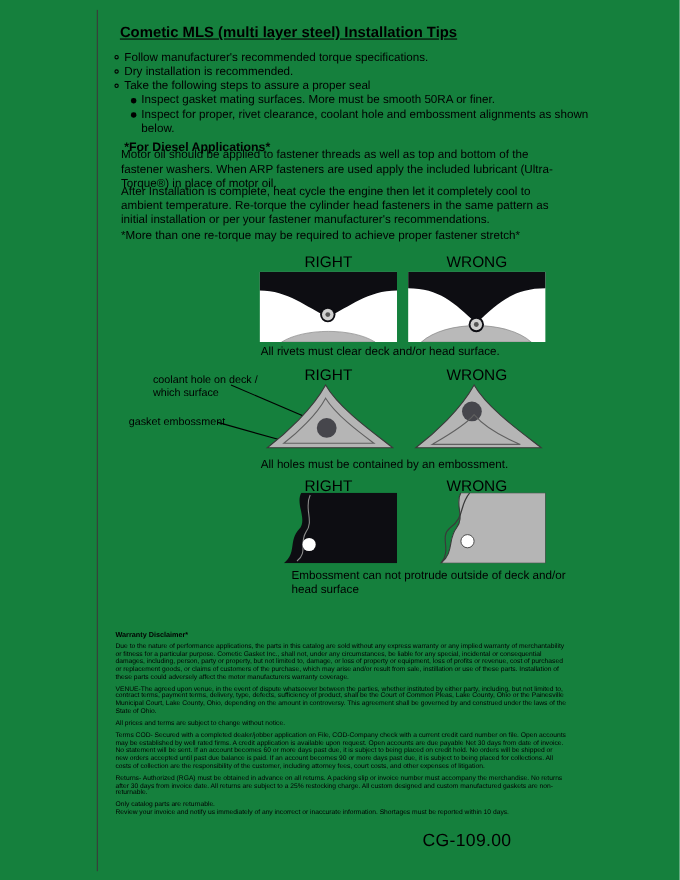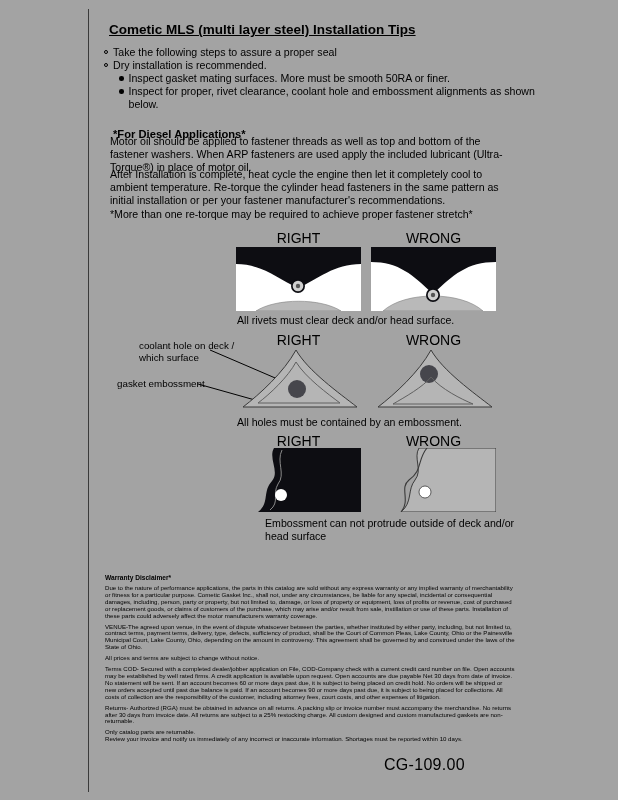--- a/index.html
+++ b/index.html
@@ -1,18 +1,18 @@
 <!DOCTYPE html>
 <html><head>
 <meta charset="utf-8">
 <title>Cometic MLS Installation Tips</title>
 <style>
   html,body{margin:0;padding:0;background:#ffffff;}
   *{box-sizing:border-box;}
-  .page{position:relative;width:618px;height:800px;background:#a3a3a3;color:#000;
+  .page{position:relative;width:618px;height:800px;background:#15803d;color:#000;
         font-family:"Liberation Sans",sans-serif;overflow:hidden;margin:0 auto;}
   .left-rule{position:absolute;left:88px;top:9px;width:1px;height:783px;background:#3a3a3a;}
   .title{position:absolute;left:109px;top:22px;margin:0;font-size:13.5px;font-weight:700;
          text-decoration:underline;white-space:nowrap;}
   .tips{position:absolute;left:104px;top:46px;width:460px;font-size:10.6px;line-height:13px;}
   .tip{display:flex;align-items:flex-start;}
   .marker1{flex:0 0 auto;width:4px;height:4px;border:1px solid #000;border-radius:50%;margin:4px 5px 0 0;}
   .marker2{flex:0 0 auto;width:4.5px;height:4.5px;background:#000;border-radius:50%;margin:4px 5px 0 15px;}
   .diesel{position:absolute;left:109px;top:124px;margin:4px;font-size:11.2px;font-weight:700;}
   .para{position:absolute;left:110px;width:397px;margin:0;font-size:10.6px;line-height:13.2px;}
@@ -42,25 +42,29 @@
 <body>
 
 <div class="page">
   <div class="left-rule"></div>
 
   <h1 class="title">Cometic MLS (multi layer steel) Installation Tips</h1>
 
   <div class="tips">
     <div class="tip">
       <span class="marker1"></span>
-      <span>Take the following steps to assure a proper seal</span>
+      <span>Follow manufacturer's recommended torque specifications.</span>
     </div>
     <div class="tip">
       <span class="marker1"></span>
       <span>Dry installation is recommended.</span>
+    </div>
+    <div class="tip">
+      <span class="marker1"></span>
+      <span>Take the following steps to assure a proper seal</span>
     </div>
     <div class="tip">
       <span class="marker2"></span>
       <span>Inspect gasket mating surfaces.  More must be smooth 50RA or finer.</span>
     </div>
     <div class="tip">
       <span class="marker2"></span>
       <span>Inspect for proper, rivet clearance, coolant hole and embossment alignments as shown below.</span>
     </div>
   </div>

